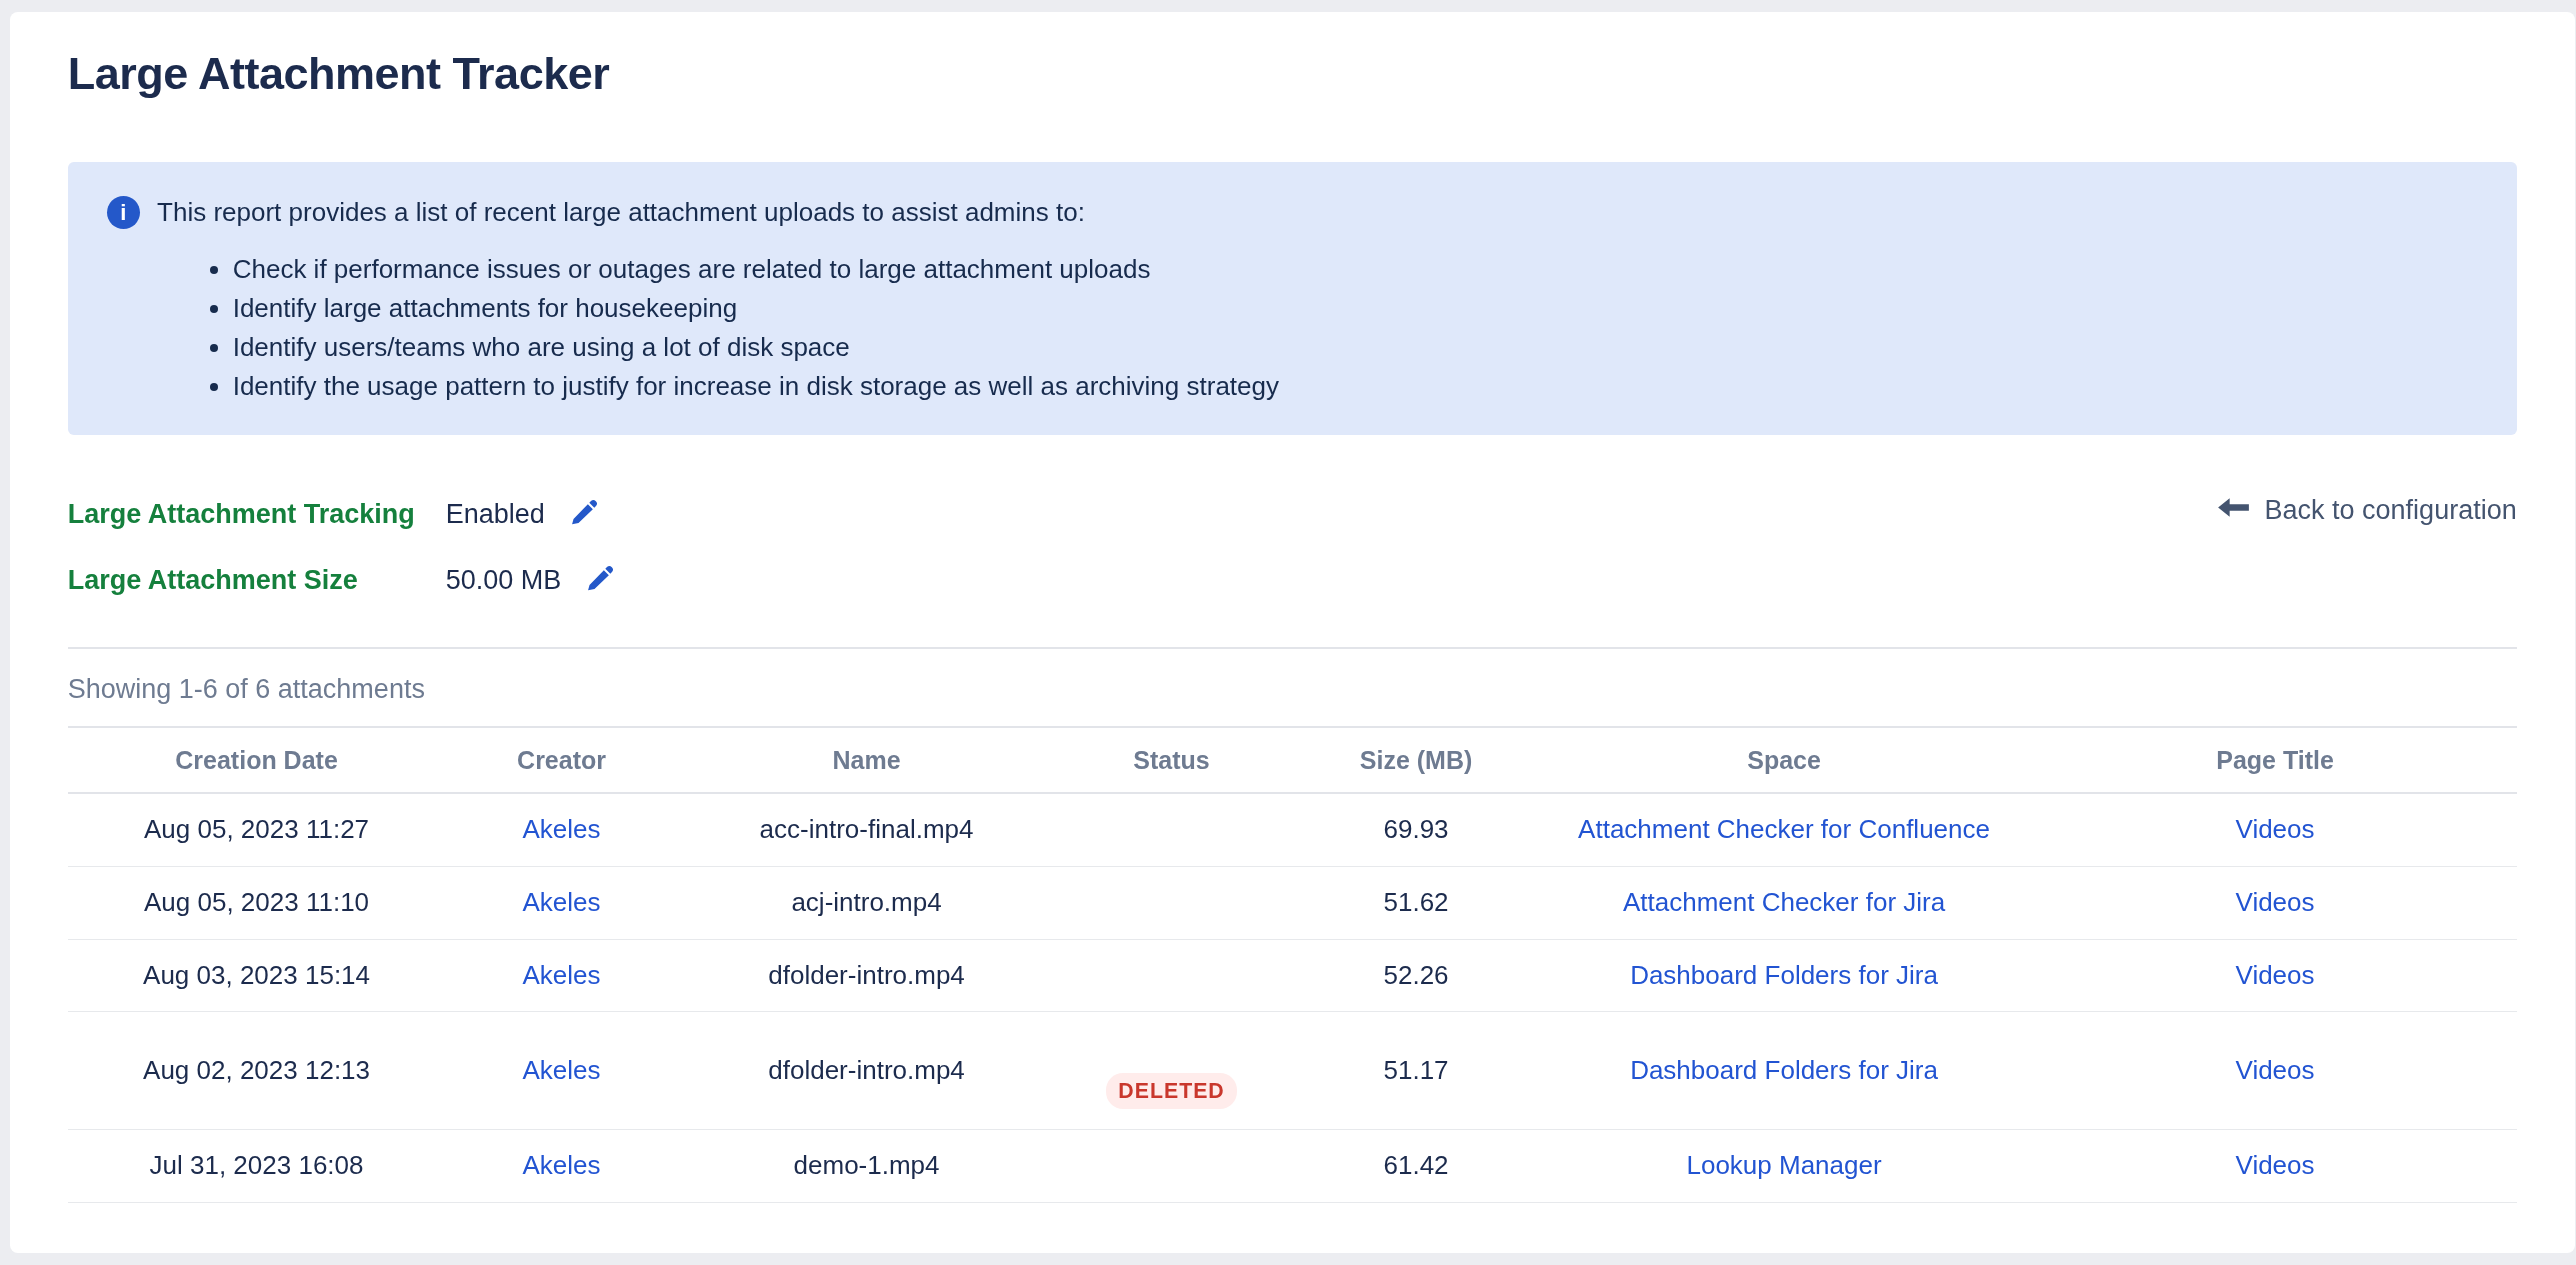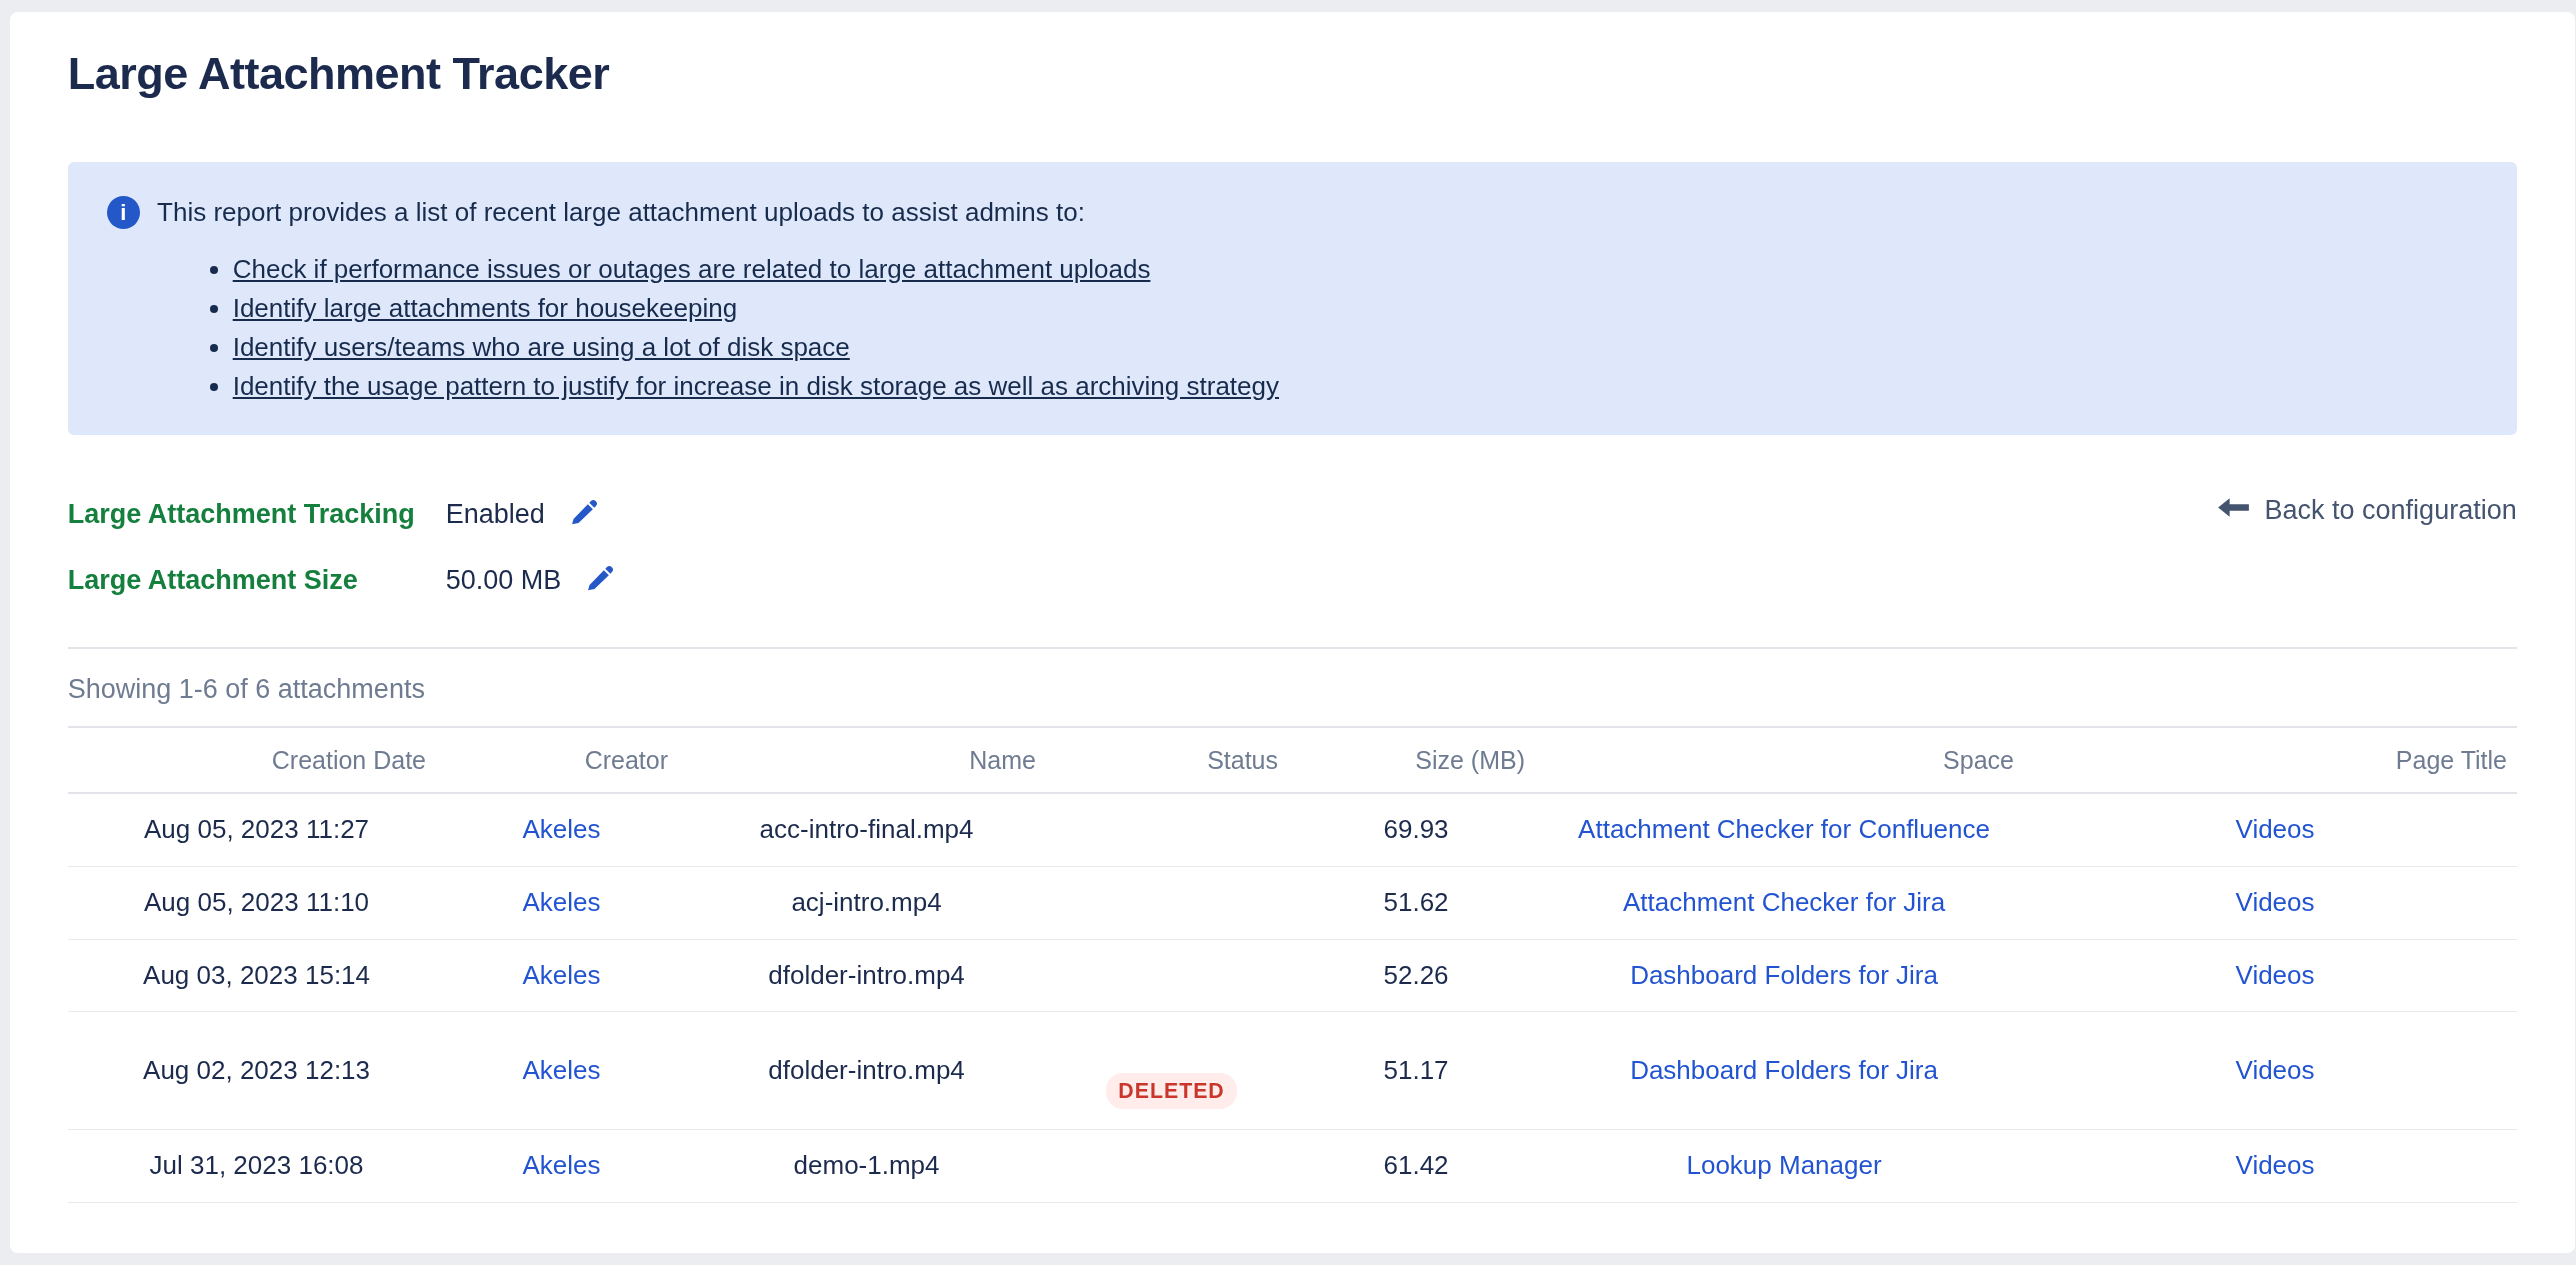--- a/index.html
+++ b/index.html
@@ -37,21 +37,21 @@
   .info-icon {
     flex: 0 0 auto;
     width: 33px; height: 33px;
     border-radius: 50%;
     background: #2458c9;
     color: #ffffff;
     font-size: 22px; font-weight: bold;
     display: flex; align-items: center; justify-content: center;
     font-style: normal;
   }
-  .info-panel ul { margin: 17.4px 0 0; padding-left: 126px; text-decoration: underline; }
+  .info-panel ul { margin: 17.4px 0 0; padding-left: 126px; }
   .info-panel li { line-height: 39px; }
   .settings { position: relative; margin-top: 58px; }
   .setting-row { display: flex; align-items: center; margin-bottom: 23px; min-height: 43px; }
   .setting-label { width: 378px; font-size: 27px; font-weight: bold; color: #15803d; }
   .setting-value { font-size: 27px; color: #1c2b4d; display: flex; align-items: center; gap: 25px; }
   .edit-btn { background: none; border: none; cursor: pointer; display: inline-flex; align-items: center; padding: 0; }
   .back-link {
     position: absolute; right: 0; top: 1.9px;
     display: flex; align-items: center; gap: 13.6px;
     font-size: 27px; color: #44546f; text-decoration: none; cursor: pointer;
@@ -60,22 +60,22 @@
   .summary { margin: 25px 0 21.3px; font-size: 27px; color: #6e7b91; }
   table.attachments {
     width: 100%;
     border-collapse: collapse;
     table-layout: fixed;
     font-size: 26px;
   }
   table.attachments thead tr { border-top: 2.9px solid #e2e4e9; border-bottom: 2.9px solid #e2e4e9; }
   table.attachments tbody tr { border-bottom: 1.9px solid #e7e9ec; }
   th {
-    text-align: right;
-    font-size: 25px; font-weight: normal; color: #6e7b91;
+    text-align: center;
+    font-size: 25px; font-weight: bold; color: #6e7b91;
     padding: 18.4px 9.7px 16.5px 19.4px;
     margin-top: 19px;
   }
   td { padding: 20.4px 9.7px 20.4px 19.4px; color: #1c2b4d; text-align: center; }
   a.cell-link { color: #2254d2; text-decoration: none; cursor: pointer; }
   .badge {
     display: inline-block;
     font-size: 21.3px; font-weight: bold;
     letter-spacing: 1px;
     padding: 7.8px 12.6px 6.8px;

